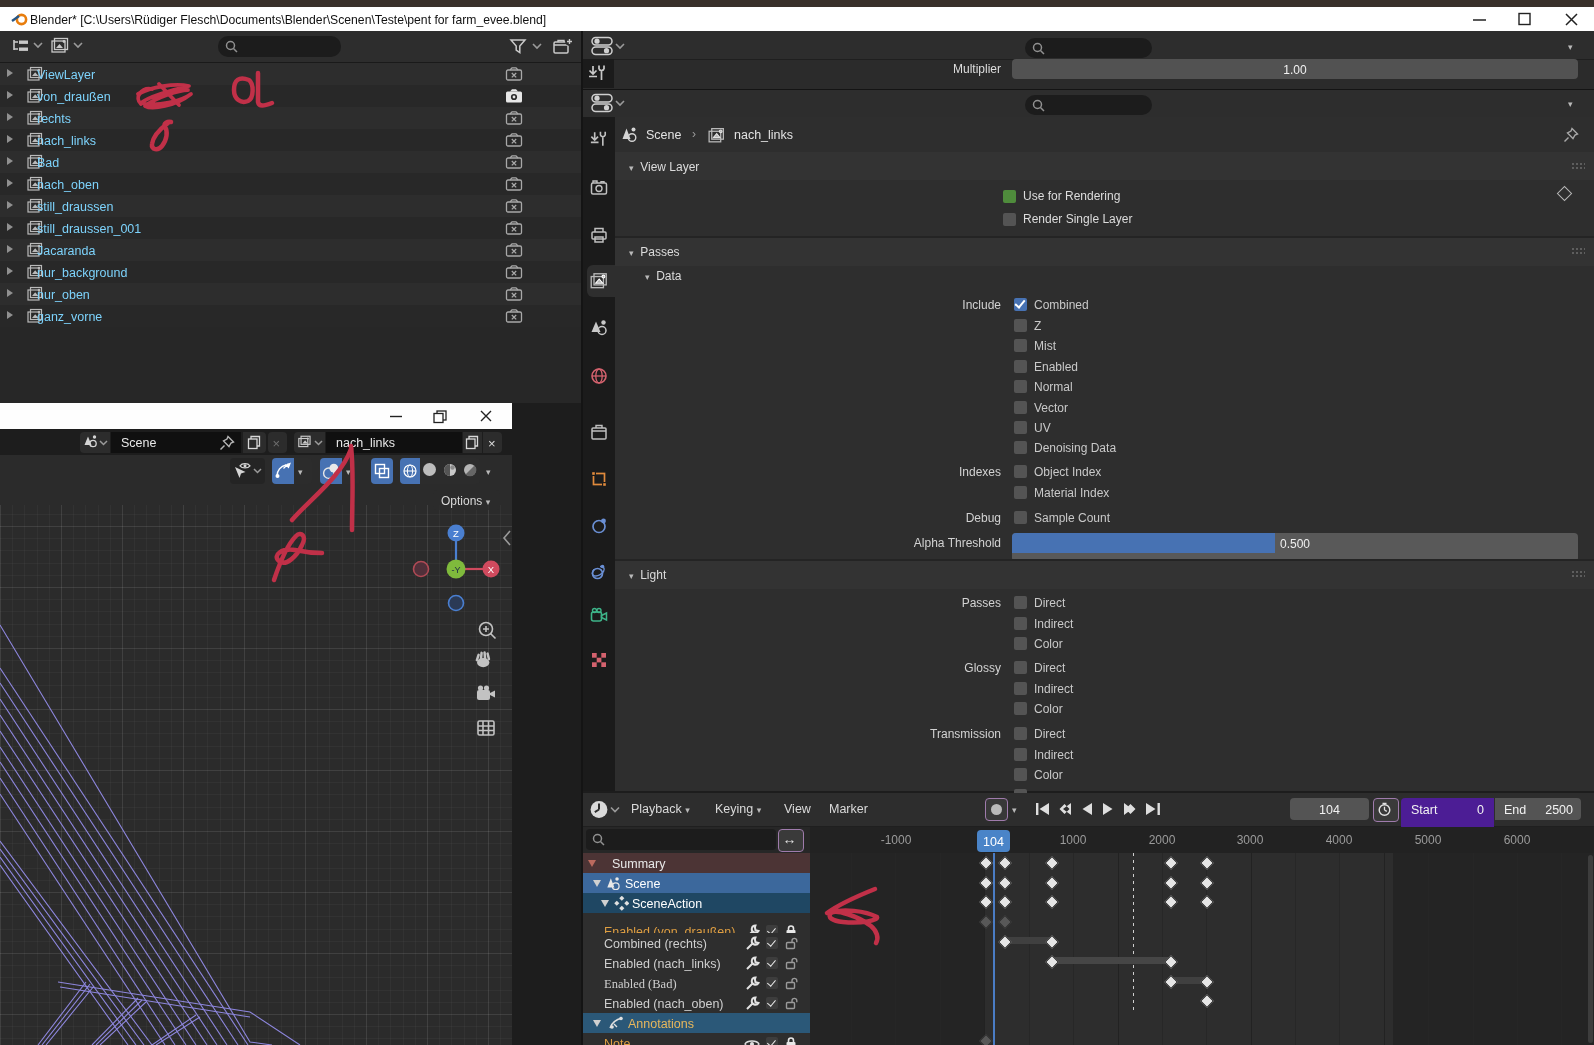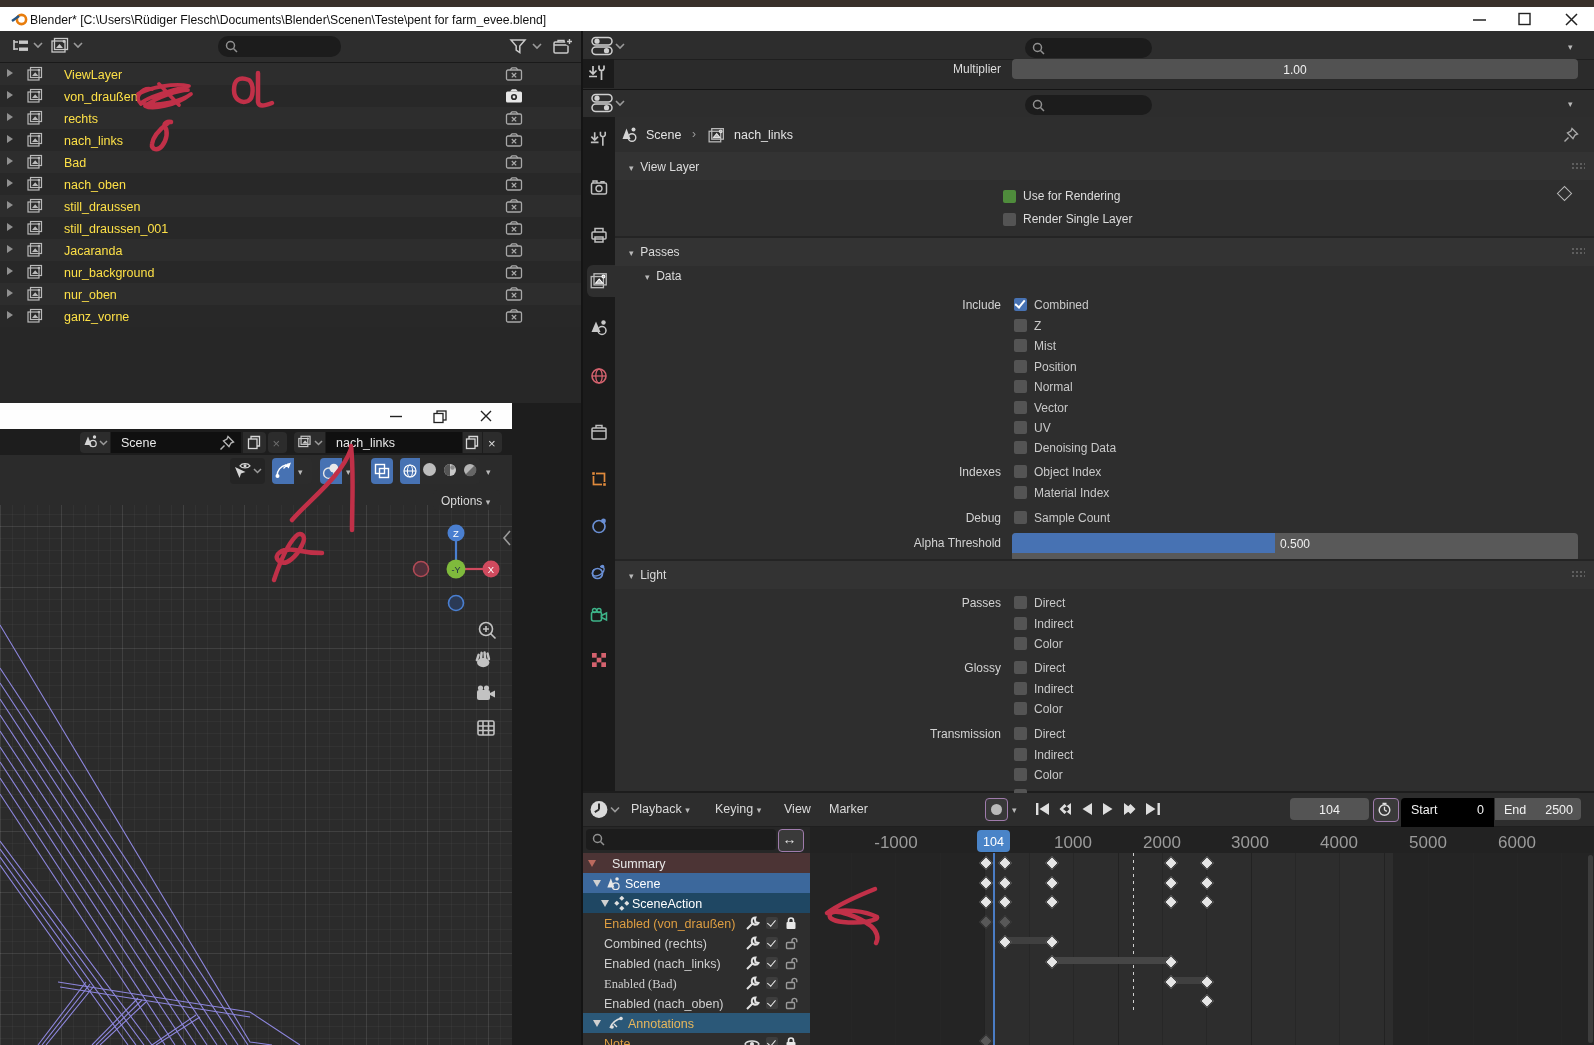--- a/index.html
+++ b/index.html
@@ -99,21 +99,21 @@
     <path d="M3,9 h14 M7,6 v-1.5 h6 v1.5" stroke="#c9c9c9" stroke-width="1.4" fill="none"></path>
     <circle cx="18.5" cy="5.5" r="4.4" fill="#2d2d2d"></circle>
     <path d="M18.5,3 v5 M16,5.5 h5" stroke="#c9c9c9" stroke-width="1.4"></path>
   </svg>
 </div>
 <div id="outrows" class="ab" style="left:0;top:63px;width:581px;">
   <style>
     .orow{position:absolute;left:0;width:581px;height:22px;}
     .orow .tri{position:absolute;left:7px;top:6px;width:0;height:0;
       border-left:6px solid #909090;border-top:4.5px solid transparent;border-bottom:4.5px solid transparent;}
-    .orow .nm{position:absolute;left:64px;top:5px;font-size:12.5px;color:#fde047;}
+    .orow .nm{position:absolute;left:37px;top:5px;font-size:12.5px;color:#7dd3fc;}
     .vlic{position:absolute;left:26px;top:2px;}
     .camic{position:absolute;left:505px;top:3px;}
   </style>
   <div class="orow" style="top:0;background:#2d2d2d">
       <i class="tri"></i>
       <svg class="vlic" width="18" height="18">
         <use href="#vlic"></use>
       </svg>
       <span class="nm">ViewLayer</span>
       <svg class="camic" width="18" height="16">
@@ -297,21 +297,21 @@
   <div class="grip" style="left:988px;top:159px;"></div>
   <div class="phead" style="top:181px;left:62px;"><span class="chev">▾</span>&nbsp; Data</div>
   <div class="rlab" style="left:218px;top:211px;width:200px;">Include</div>
   <div class="cb cbc" style="left:431px;top:210px;"></div>
   <div class="ab txt" style="left:451px;top:211px;">Combined</div>
   <div class="cb" style="left:431px;top:231px;"></div>
   <div class="ab txt" style="left:451px;top:232px;">Z</div>
   <div class="cb" style="left:431px;top:251px;"></div>
   <div class="ab txt" style="left:451px;top:252px;">Mist</div>
   <div class="cb" style="left:431px;top:272px;"></div>
-  <div class="ab txt" style="left:451px;top:273px;">Position</div>
+  <div class="ab txt" style="left:451px;top:273px;">Enabled</div>
   <div class="cb" style="left:431px;top:292px;"></div>
   <div class="ab txt" style="left:451px;top:293px;">Normal</div>
   <div class="cb" style="left:431px;top:313px;"></div>
   <div class="ab txt" style="left:451px;top:314px;">Vector</div>
   <div class="cb" style="left:431px;top:333px;"></div>
   <div class="ab txt" style="left:451px;top:334px;">UV</div>
   <div class="cb" style="left:431px;top:353px;"></div>
   <div class="ab txt" style="left:451px;top:354px;">Denoising Data</div>
   <div class="rlab" style="left:218px;top:378px;width:200px;">Indexes</div>
   <div class="cb" style="left:431px;top:377px;"></div>
@@ -440,21 +440,21 @@
 
 <div id="timeline" class="ab" style="left:583px;top:793px;width:1011px;height:252px;background:#2d2d2d;overflow:hidden;padding-left:32px;">
   <style>
     .kf{position:absolute;width:8px;height:8px;background:#e6e6e6;border:1.2px solid #151515;transform:rotate(45deg);}
     .kfd{background:#585858;border-color:#2a2a2a;}
     .mrow{position:absolute;font-size:12.5px;color:#dadada;top:9px;}
     .tck{position:absolute;width:12px;height:12px;background:#3d3d3d;border-radius:2px;}
     .tck:after{content:"";position:absolute;left:2.5px;top:0.5px;width:3.5px;height:7px;
       border:solid #e8e8e8;border-width:0 1.8px 1.8px 0;transform:rotate(40deg);}
     .band{position:absolute;height:7px;background:#404040;}
-    .rnum{position:absolute;top:6px;font-size:17px;color:#9b9b9b;transform:translateX(-50%);}
+    .rnum{position:absolute;top:6px;font-size:12px;color:#9b9b9b;transform:translateX(-50%);}
   </style>
 
   <div class="ab" style="left:0;top:0;width:1011px;height:33px;background:#2d2d2d;border-bottom:1px solid #1f1f1f;"></div>
   <svg class="ab" style="left:3px;top:5px" width="38" height="23" viewBox="0 0 38 23">
     <circle cx="13" cy="11.5" r="8.4" fill="#dadada"></circle>
     <path d="M13,11.5 V5.5 M13,11.5 l-4.2,2.6" stroke="#2d2d2d" stroke-width="2"></path>
     <path d="M25,9.5 l4,4 4,-4" stroke="#9a9a9a" stroke-width="1.6" fill="none"></path>
   </svg>
   <div class="mrow" style="left:48px;">Playback <span class="chev">▾</span></div>
   <div class="mrow" style="left:132px;">Keying <span class="chev">▾</span></div>
@@ -476,21 +476,21 @@
   </svg>
   <div class="ab" style="left:707px;top:5px;width:79px;height:22px;background:#545454;border-radius:4px;">
     <div class="ab" style="left:0;top:5px;width:79px;text-align:center;font-size:12.5px;color:#f2f2f2;">104</div>
   </div>
   <div class="ab" style="left:790px;top:5px;width:24px;height:22px;background:#3a3a3a;border:1.5px solid #9f7bac;border-radius:4px;">
     <svg class="ab" style="left:3px;top:3px" width="15" height="15" viewBox="0 0 15 15">
       <circle cx="7.5" cy="8" r="5.3" fill="none" stroke="#e2e2e2" stroke-width="1.4"></circle>
       <path d="M7.5,8 V4.8 M7.5,8 l2.3,1.4 M5.5,1.5 h4" stroke="#e2e2e2" stroke-width="1.3" fill="none"></path>
     </svg>
   </div>
-  <div class="ab" style="left:818px;top:5px;width:93px;height:32px;background:#000000;border-radius:4px 0 0 4px;">
+  <div class="ab" style="left:818px;top:5px;width:93px;height:32px;background:#4c1d95;border-radius:4px 0 0 4px;">
     <div class="ab" style="left:10px;top:5px;font-size:12.5px;color:#f2f2f2;">Start</div>
     <div class="ab" style="right:10px;top:5px;font-size:12.5px;color:#f2f2f2;">0</div>
   </div>
   <div class="ab" style="left:912px;top:5px;width:86px;height:22px;background:#545454;border-radius:0 4px 4px 0;">
     <div class="ab" style="left:9px;top:5px;font-size:12.5px;color:#f2f2f2;">End</div>
     <div class="ab" style="right:8px;top:5px;font-size:12.5px;color:#f2f2f2;">2500</div>
   </div>
 
   <div class="ab" style="left:0;top:34px;width:227px;height:26px;background:#272727;">
     <div class="ab" style="left:3px;top:2px;width:190px;height:21px;background:#1c1c1c;border-radius:4px;">
@@ -597,21 +597,21 @@
       <svg class="ab" style="left:31px;top:3px" width="15" height="15" viewBox="0 0 15 15">
         <g fill="#e0e0e0">
             <rect x="6" y="0.5" width="3.6" height="3.6" transform="rotate(45 7.8 2.3)"></rect>
             <rect x="1" y="5.5" width="3.6" height="3.6" transform="rotate(45 2.8 7.3)"></rect>
             <rect x="11" y="5.5" width="3.6" height="3.6" transform="rotate(45 12.8 7.3)"></rect>
             <rect x="6" y="10.5" width="3.6" height="3.6" transform="rotate(45 7.8 12.3)"></rect>
           </g>
         </svg>
       <span class="cnm" style="left:49px;color:#fff;">SceneAction</span>
       </div>
-    <div class="crow" style="top:60px;background:#2e2e2e;">
+    <div class="crow" style="top:68px;background:#2e2e2e;">
         <span class="cnm" style="left:21px;color:#de9e42;">Enabled (von_draußen)</span>
         <svg class="ab" style="left:162px;top:3px" width="15" height="15">
           <use href="#wrench"></use>
         </svg>
         <span class="tck" style="left:183px;top:4px;"></span>
         <svg class="ab" style="left:201px;top:3px" width="14" height="14">
           <use href="#lockc"></use>
         </svg>
       </div>
     <div class="crow" style="top:80px;background:#2e2e2e;">

